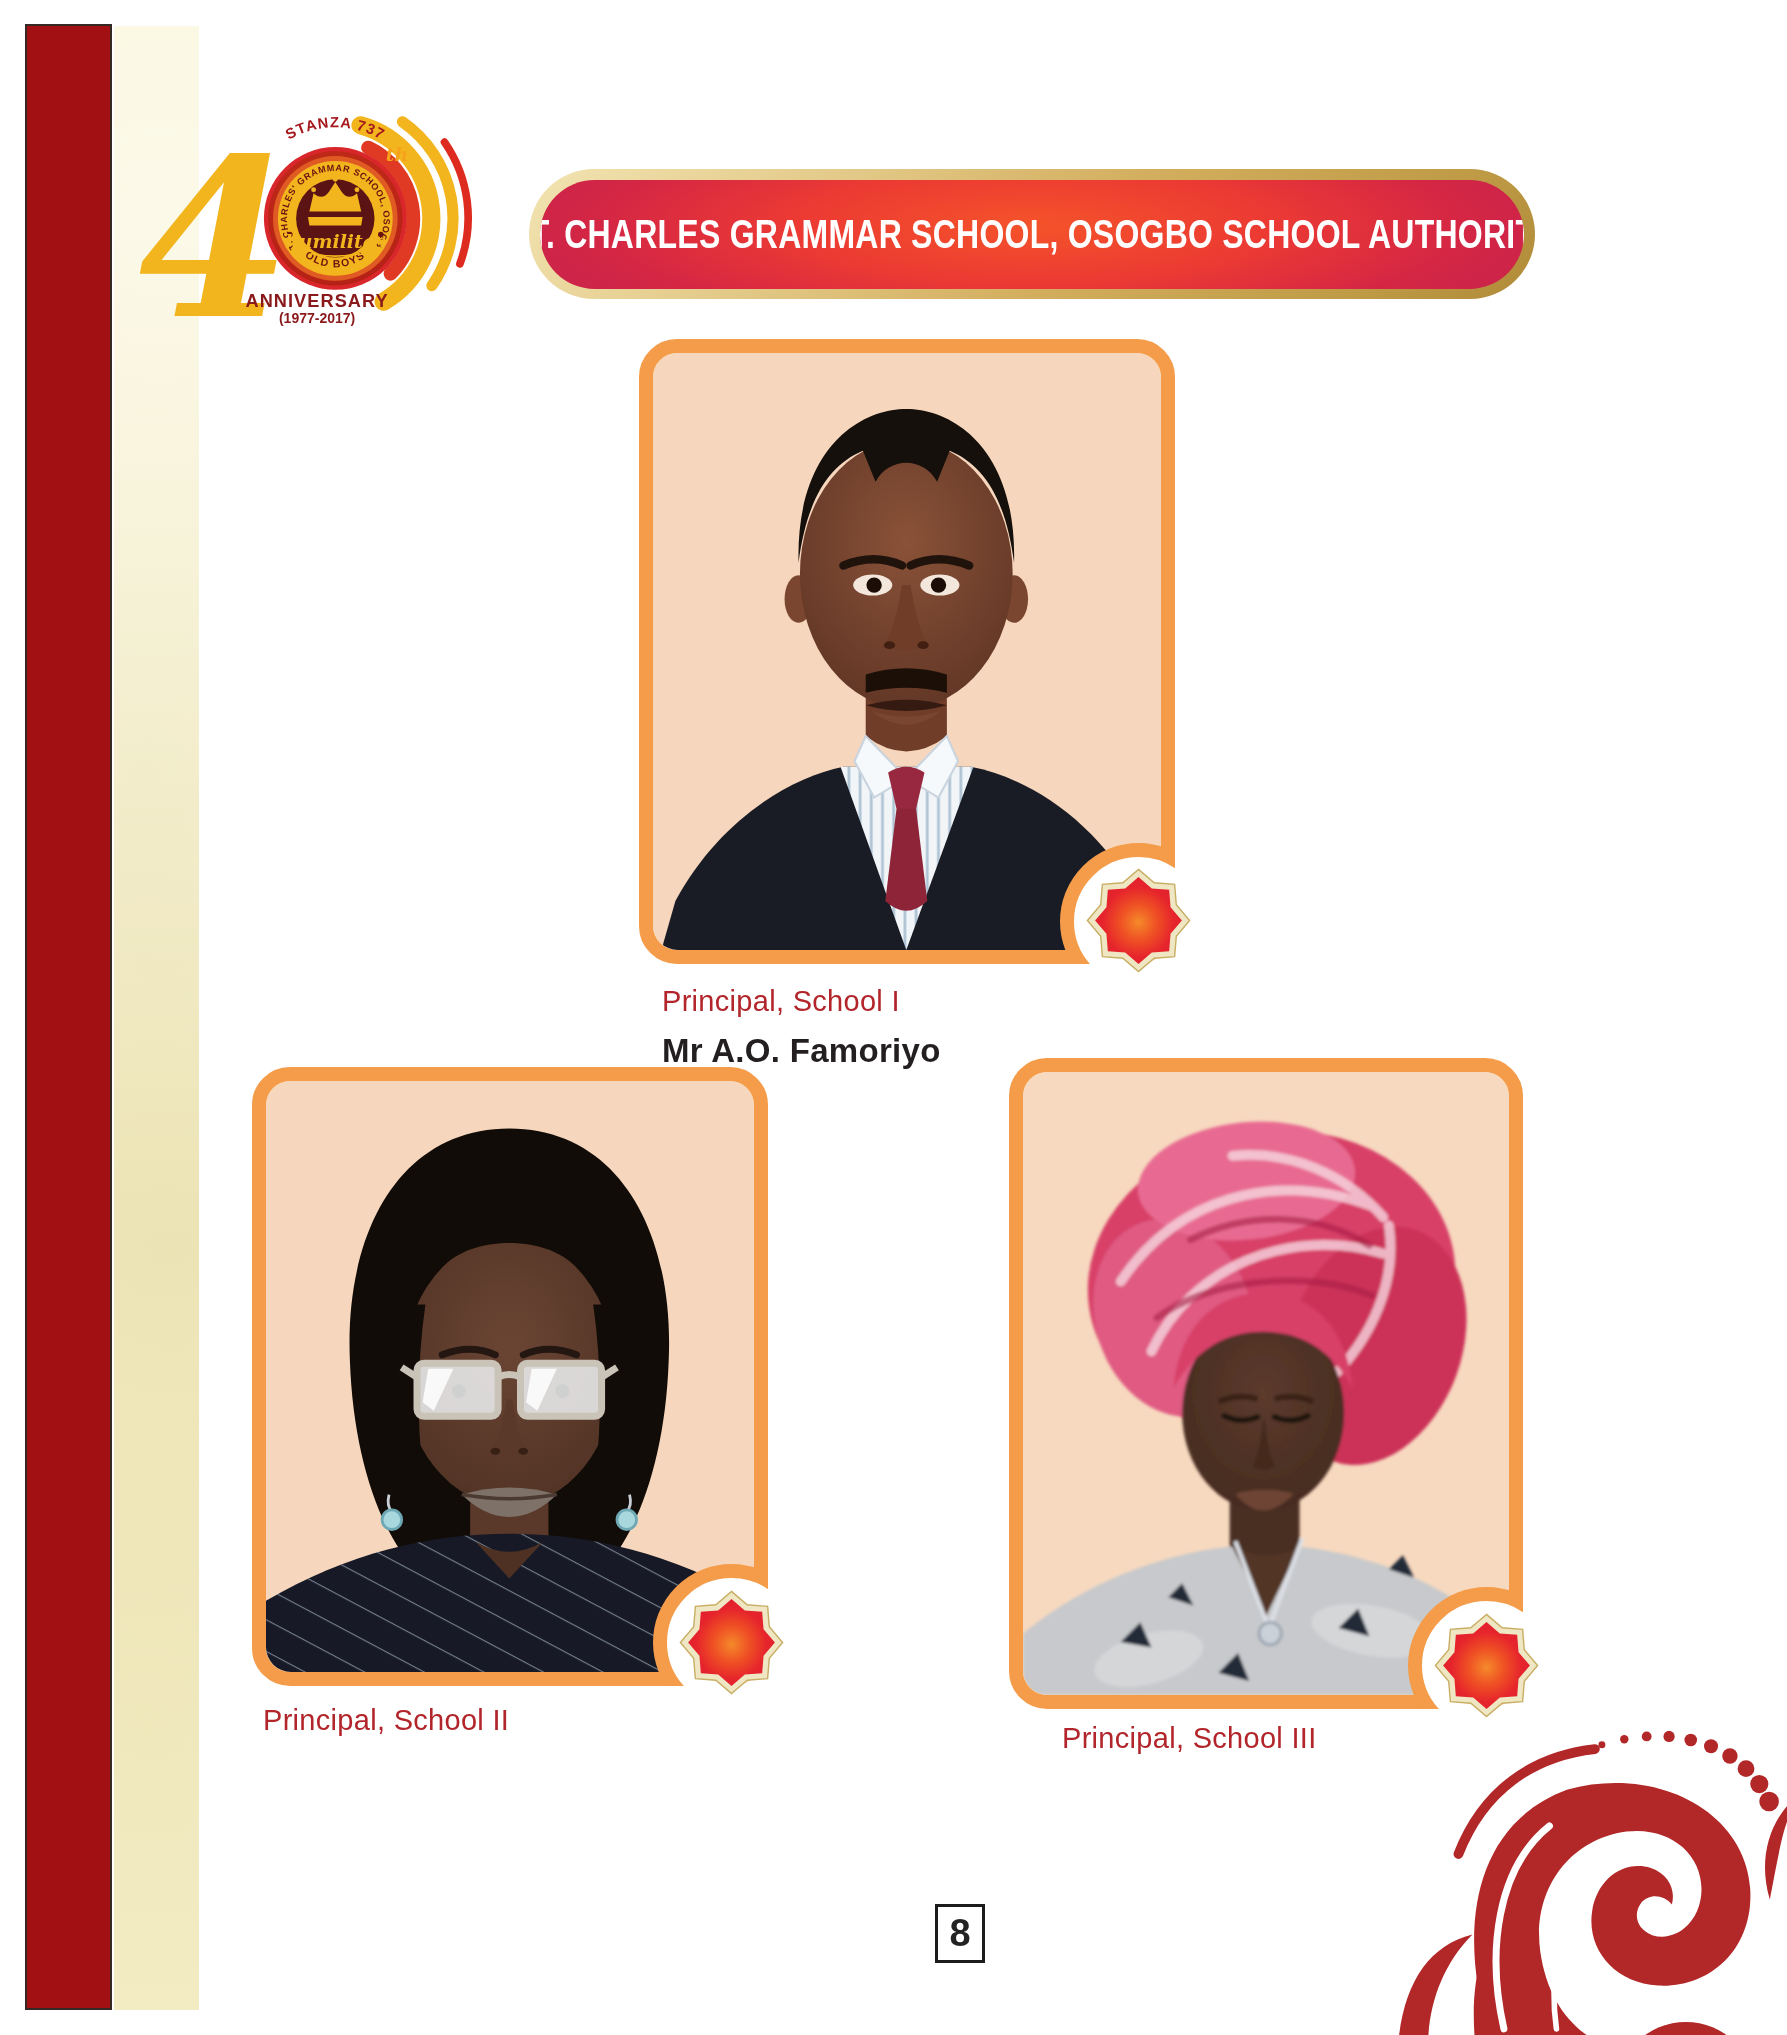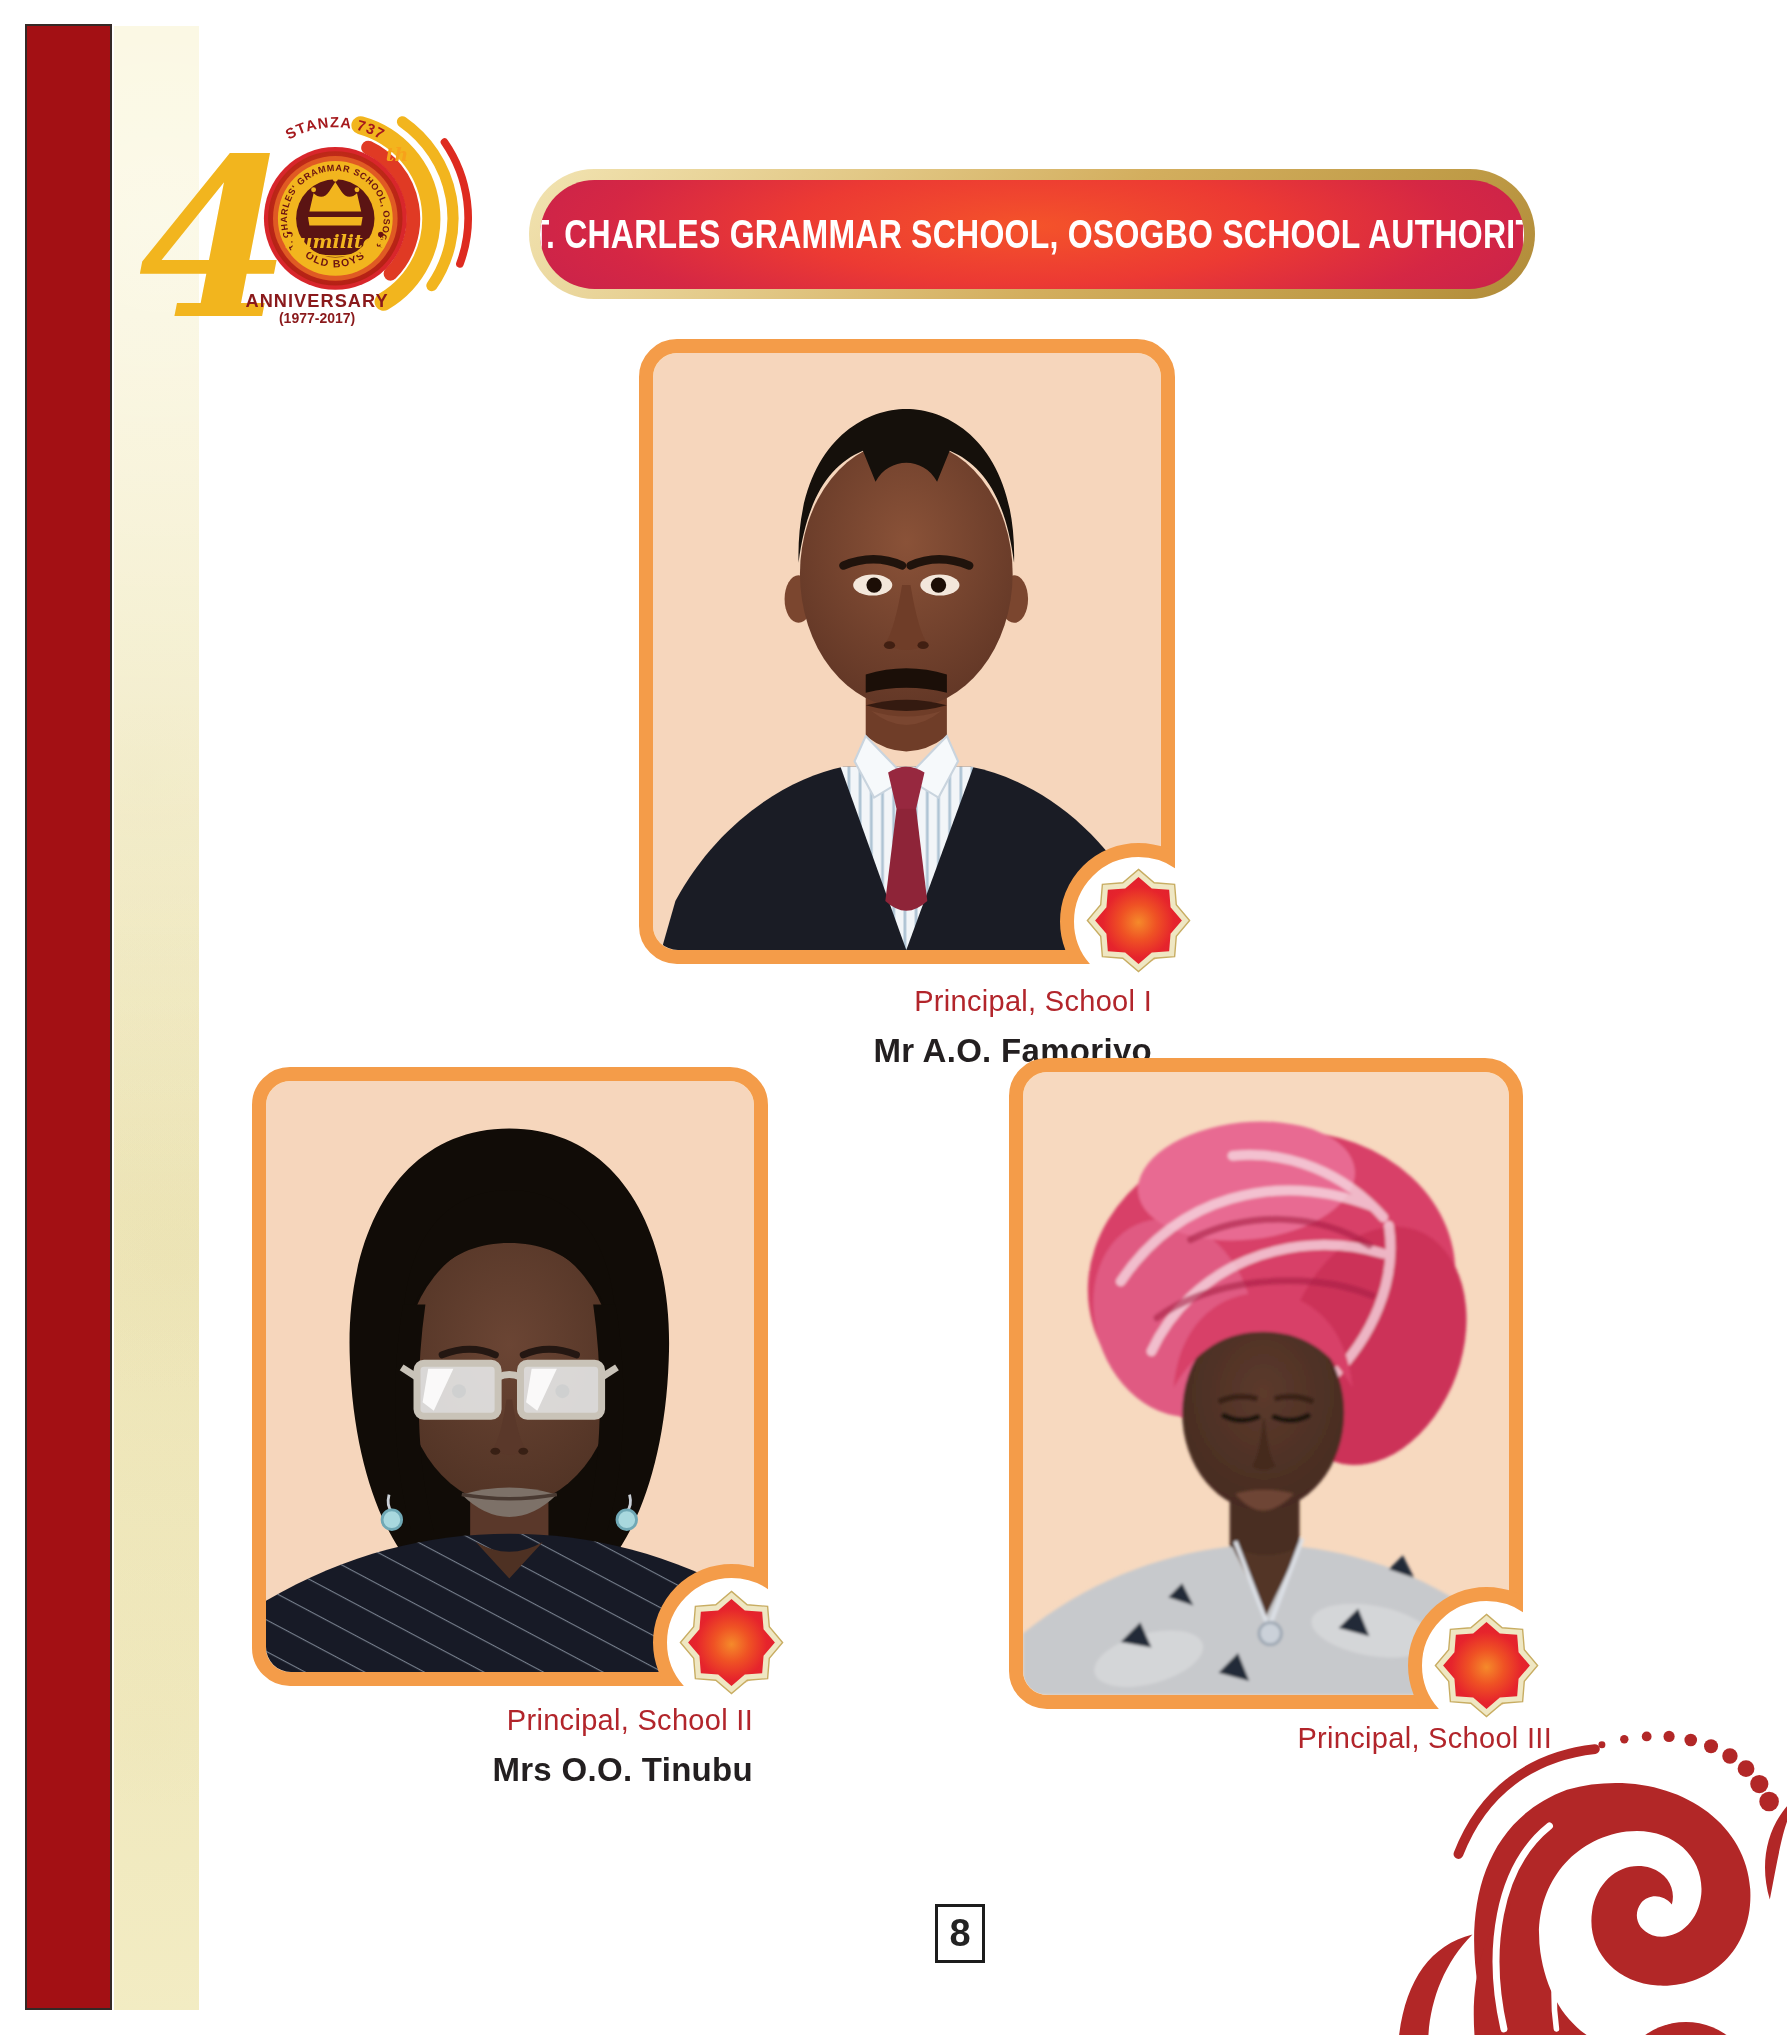--- a/index.html
+++ b/index.html
@@ -45,21 +45,21 @@
   }
   .photo-clip{position:absolute;inset:14px;border-radius:25px;overflow:hidden;}
   .photo-clip svg{display:block;width:100%;height:100%;}
   .notch-clip{position:absolute;inset:0;border-radius:38px;overflow:hidden;}
   .notch-circle{
     position:absolute;width:157px;height:157px;border-radius:50%;
     border:14px solid #F49C49;background:#ffffff;box-sizing:border-box;
   }
   .badge{position:absolute;width:119px;height:119px;overflow:visible;}
   
-  .caption{position:absolute;width:490px;text-align:right;}
+  .caption{position:absolute;width:490px;text-align:left;}
   .cap-role{font-size:29px;color:#B2252B;font-weight:400;letter-spacing:0.3px;}
   .cap-name{font-size:33px;color:#231F20;font-weight:700;margin-top:14px;letter-spacing:0.3px;}
   
   .pagebox{
     position:absolute;left:935px;top:1904px;width:50px;height:59px;background:#ffffff;
     border:3.5px solid #1C1C1C;box-sizing:border-box;display:flex;align-items:center;justify-content:center;
     font-size:38px;font-weight:700;color:#232323;
   }
   .flourish{position:absolute;left:1392px;top:1700px;}
   .hidden-defs{position:absolute;width:0;height:0;}
@@ -249,21 +249,20 @@
   </div>
   <div class="notch-clip">
     <div class="notch-circle" style="left:401px;top:497px;"></div>
   </div>
   <svg class="badge" style="left:420px;top:516px;" viewBox="0 0 170 170">
     <use href="#badgeStar"></use>
   </svg>
 </div>
 <div class="caption" style="left:263px;top:1704px;">
   <div class="cap-role">Principal, School II</div>
-  <div class="cap-name">Mrs O.O. Tinubu</div>
 </div>
 
 <div class="card" style="left:1009px;top:1058px;width:514px;height:651px;">
   <div class="frame-bg"></div>
   <div class="photo-clip">
     <svg viewBox="0 0 348 446" preserveAspectRatio="none">
       <defs>
         <radialGradient id="p3skin" cx="50%" cy="40%" r="70%">
           <stop offset="0%" stop-color="#5C3A2C"></stop>
             <stop offset="100%" stop-color="#43291F"></stop>

